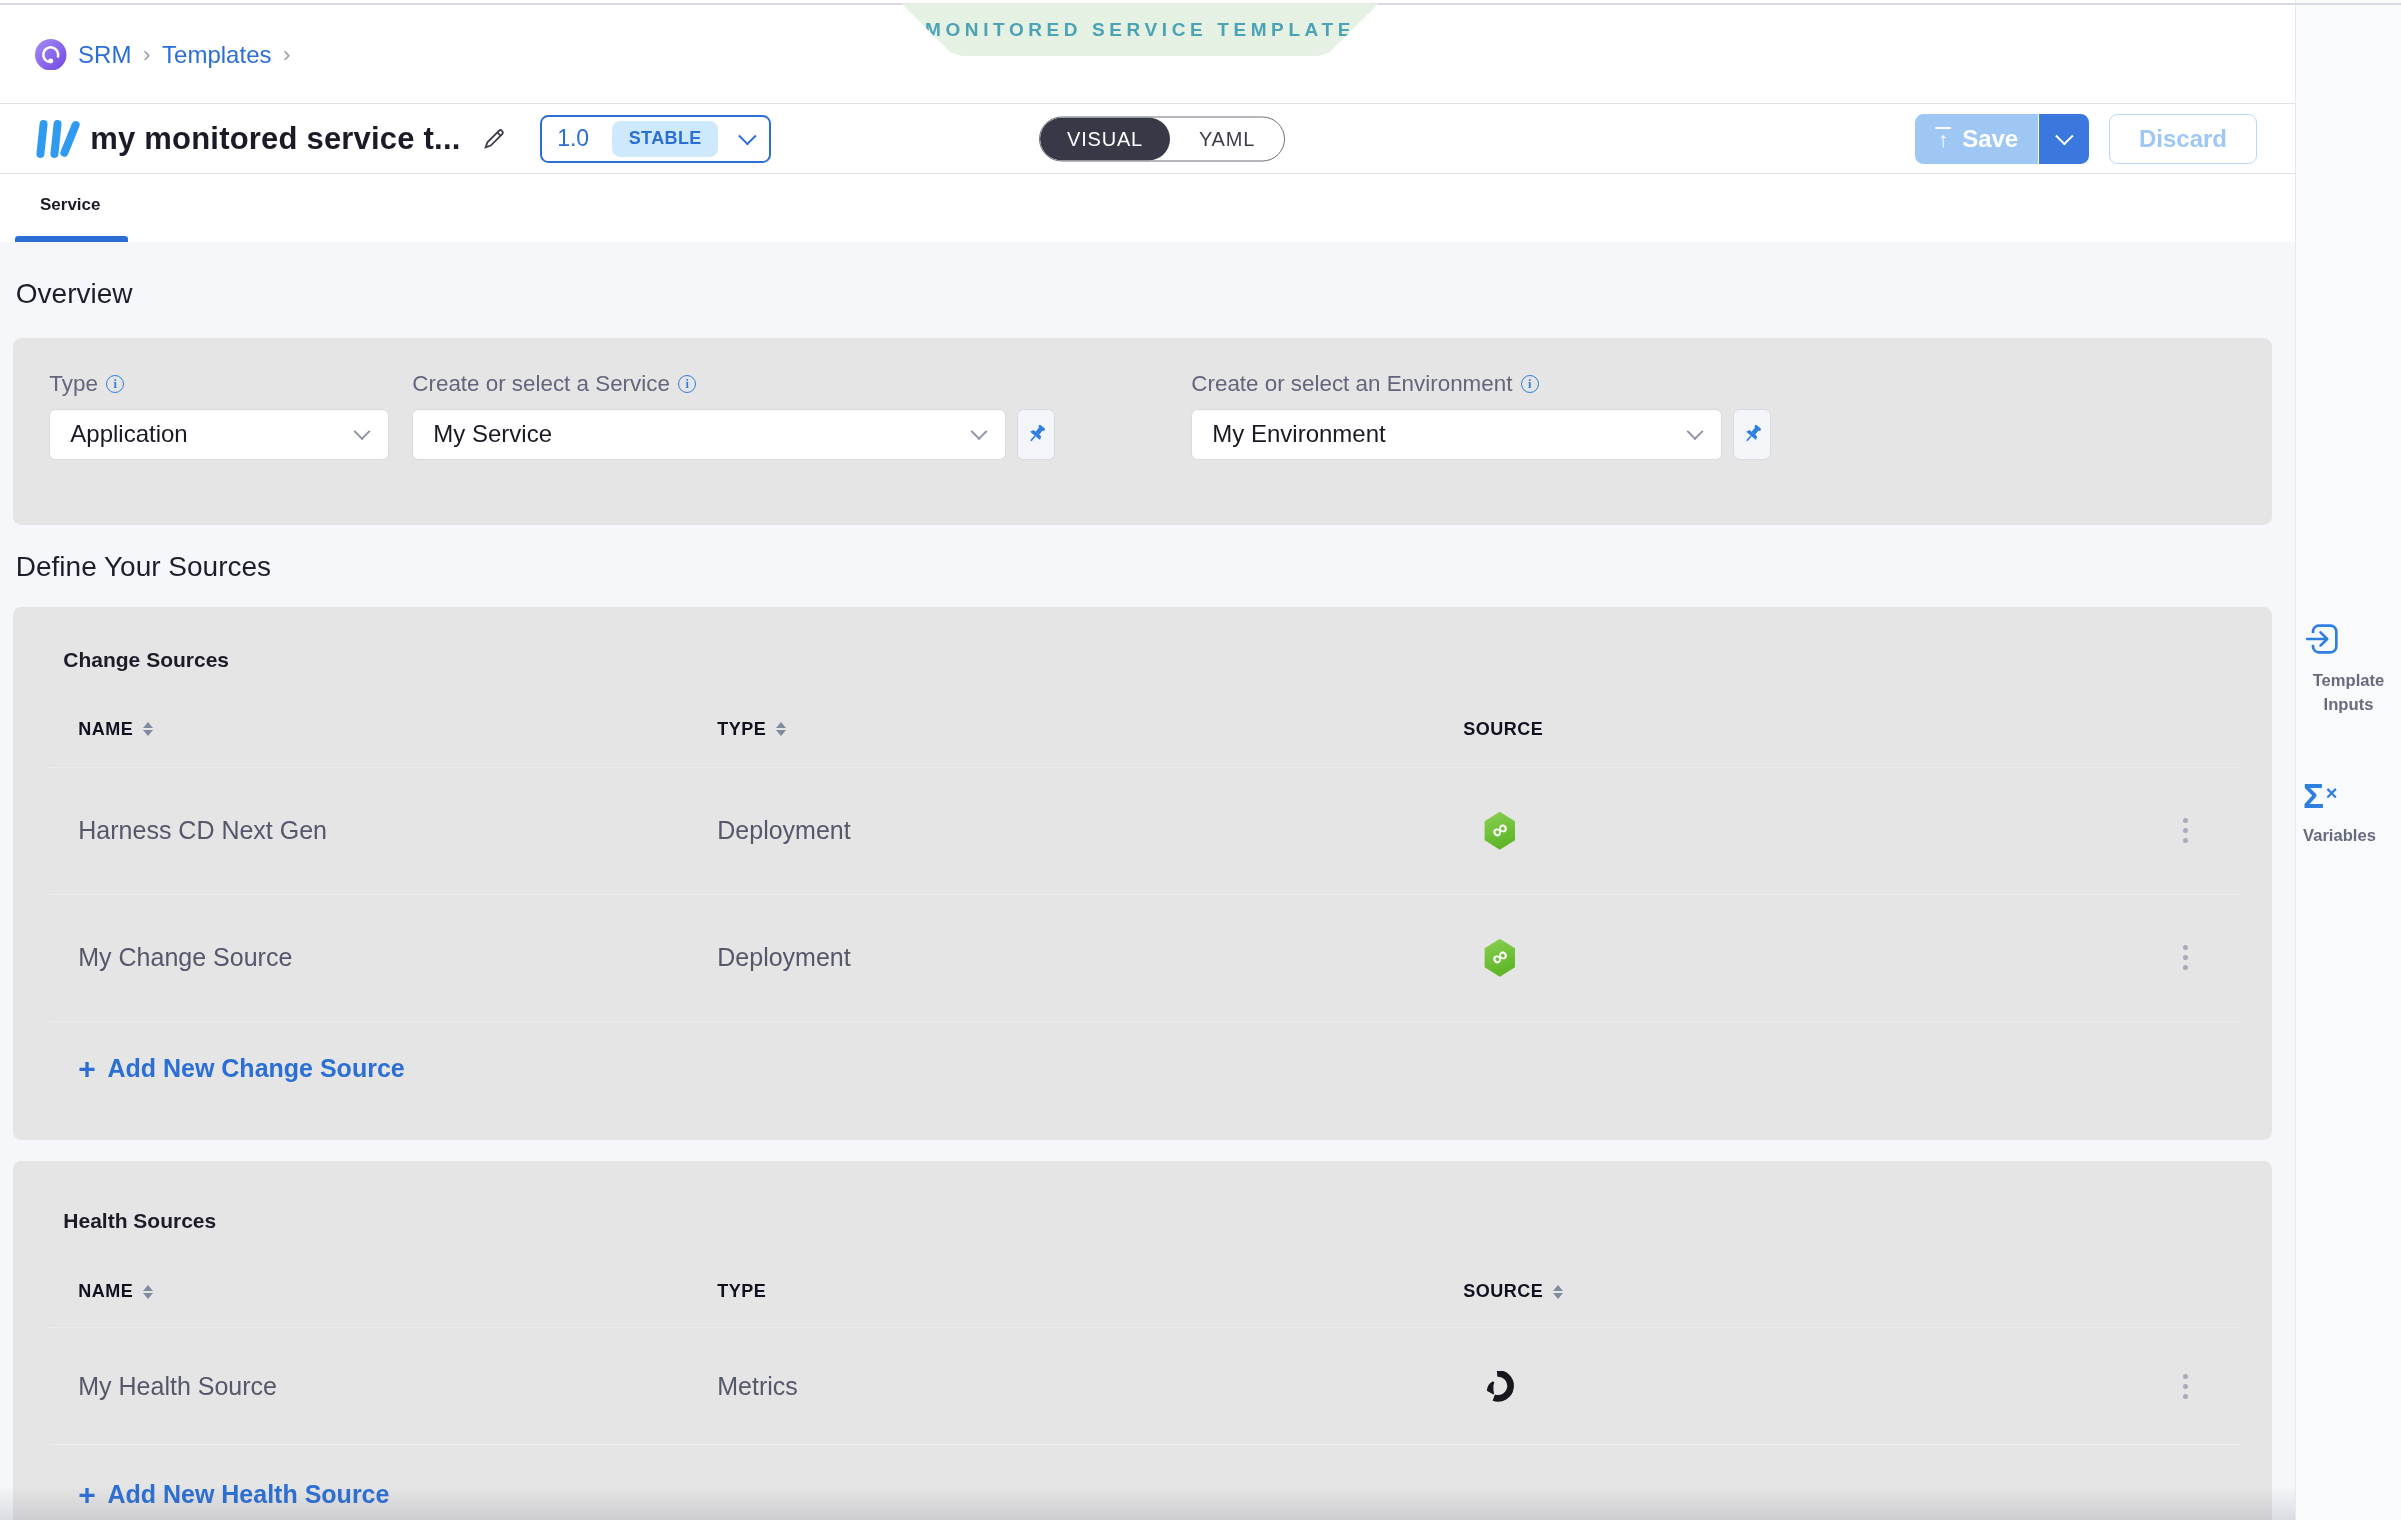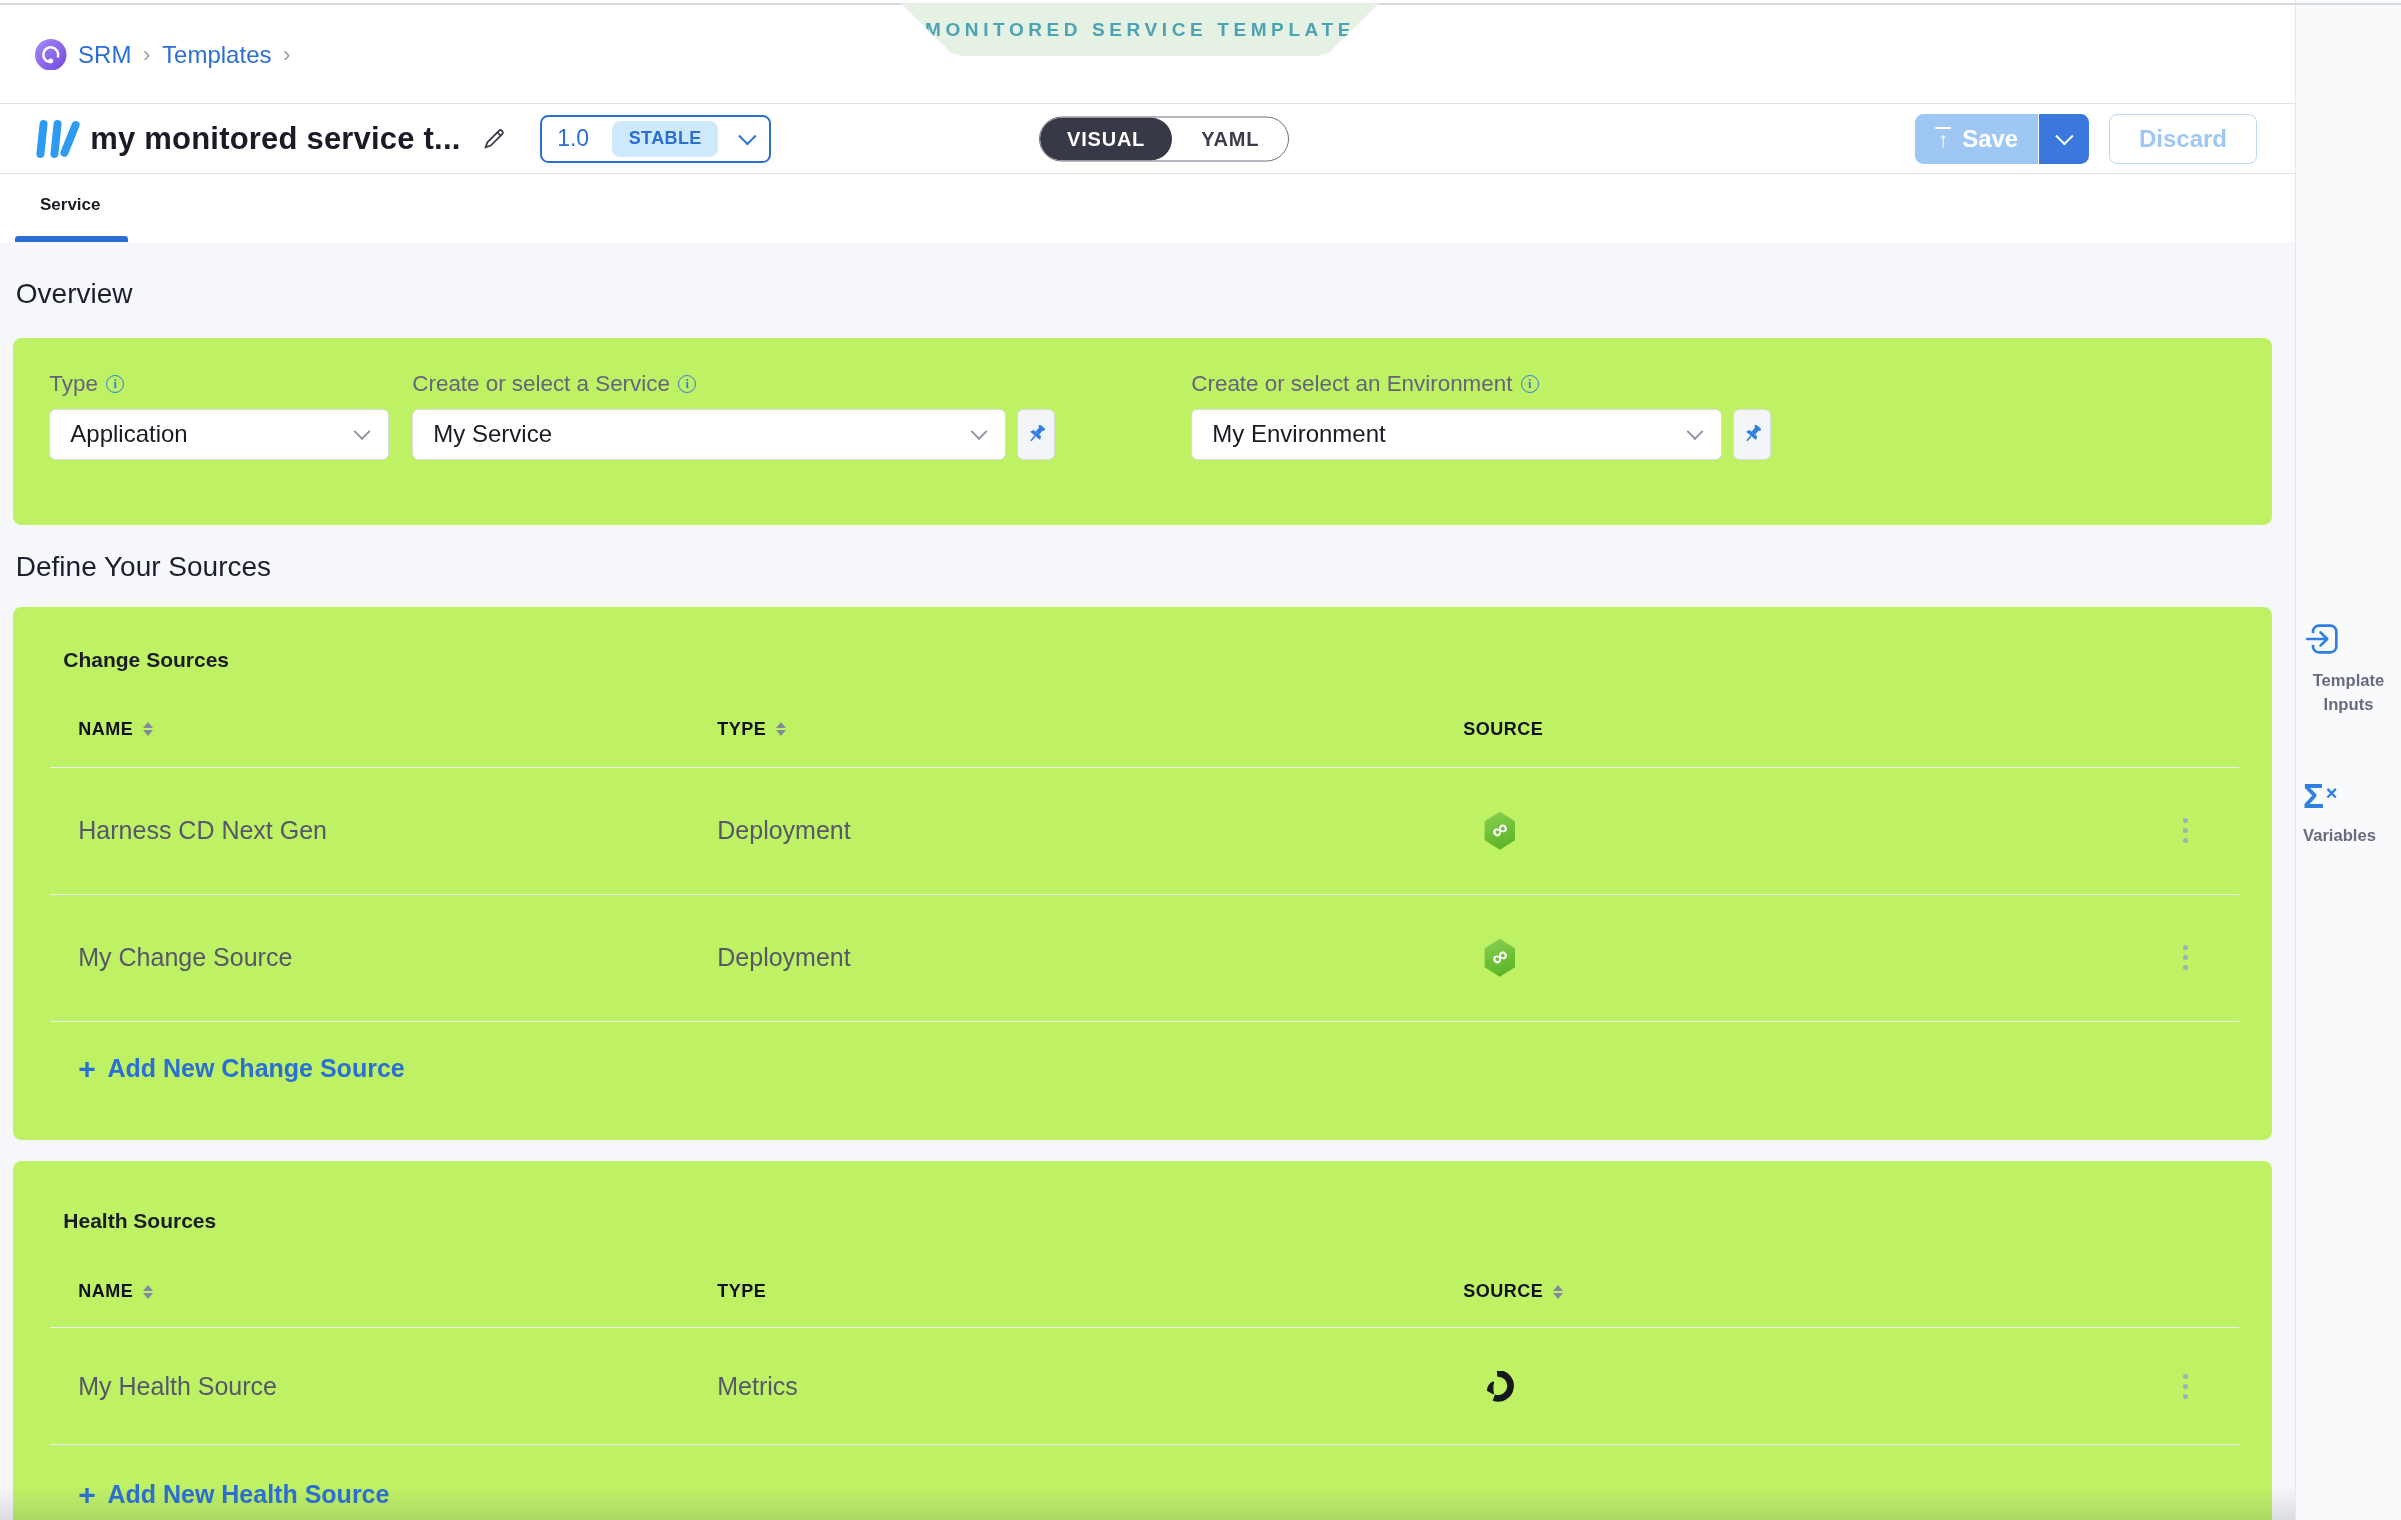--- a/index.html
+++ b/index.html
@@ -33,21 +33,21 @@
   .version-num{color:#2b6fd4;font-size:23px;}
   .version-chip{background:#cfe9fc;color:#2b6fd4;font-size:18px;font-weight:700;letter-spacing:0.4px;
         border-radius:8.3px;padding:7.5px 16.6px;}
   .chev{display:inline-block;width:10.8px;height:10.8px;border-right:2.5px solid #2b6fd4;
         border-bottom:2.5px solid #2b6fd4;transform:rotate(45deg) translate(-1.7px,-1.7px);}
   .version-btn .chev{margin-left:auto;}
 
   .mode-toggle{position:absolute;left:1039px;top:50%;transform:translateY(-50%);
         display:flex;align-items:stretch;height:45px;border:1.7px solid #6e707e;border-radius:25px;
         background:#fff;overflow:hidden;box-sizing:border-box;}
-  .seg{display:flex;align-items:center;font-size:20px;font-weight:700;letter-spacing:0.8px;cursor:pointer;text-align:center;}
+  .seg{display:flex;align-items:center;font-size:20px;font-weight:400;letter-spacing:0.8px;cursor:pointer;text-align:center;}
   .seg-visual{background:#383946;color:#fff;border-radius:23px;padding:0 27px;}
   .seg-yaml{color:#3c3d4a;padding:0 29px;}
 
   .actions{position:absolute;right:38px;top:50%;transform:translateY(-50%);display:flex;align-items:center;}
   .save-main{display:flex;align-items:center;justify-content:center;width:123px;height:50px;
         background:#9fc7f3;color:#fff;font-size:24px;font-weight:700;border:none;
         border-radius:8.3px 0 0 8.3px;cursor:pointer;}
   .uparr{display:inline-flex;flex-direction:column;align-items:center;margin-right:10.8px;}
   .uparr-bar{width:16.6px;height:2.5px;background:#fff;border-radius:1.7px;margin-bottom:0.8px;}
   .uparr-glyph{font-size:21px;line-height:20px;color:#fff;}
@@ -58,21 +58,21 @@
         border-radius:8.3px;color:#9fc7f3;font-size:24px;font-weight:700;cursor:pointer;}
 
   .bar3{height:68px;position:relative;background:#fff;}
   .tab{position:absolute;left:40px;top:21px;font-size:17px;font-weight:700;color:#191a26;cursor:pointer;}
   .tab-underline{position:absolute;left:15px;bottom:0;width:113px;height:5.8px;background:#2b6fd4;
         border-radius:3.3px 3.3px 0 0;}
 
   
   .content{background:#f5f7fa;min-height:1279px;box-sizing:border-box;padding-top:38px;}
   .section-heading{font-size:28px;font-weight:400;color:#1d1e2c;margin:0 0 0 15.8px;line-height:28px;}
-  .card{background:#bef264;border-radius:8.3px;margin:0 23px 0 13.3px;box-sizing:border-box;}
+  .card{background:#e5e5e5;border-radius:8.3px;margin:0 23px 0 13.3px;box-sizing:border-box;}
   .overview-card{margin-top:30px;padding:33px 36px 65px 36px;display:flex;}
 
   .field{display:flex;flex-direction:column;}
   .field-label{display:flex;align-items:center;gap:8.3px;font-size:22.4px;color:#63667b;margin-bottom:11.6px;}
   .info-icon{width:18px;height:18px;box-sizing:border-box;border:1.7px solid #2f7fe0;border-radius:50%;
         color:#2f7fe0;font-size:12.4px;font-weight:700;display:inline-flex;align-items:center;
         justify-content:center;cursor:pointer;font-family:"Liberation Serif",serif;}
   .select-row{display:flex;gap:11.6px;}
   .select{box-sizing:border-box;height:51px;border:1.7px solid #d8dae3;border-radius:6.6px;background:#fff;
         display:flex;align-items:center;padding:0 20px;font-size:24px;color:#191a24;cursor:pointer;}

